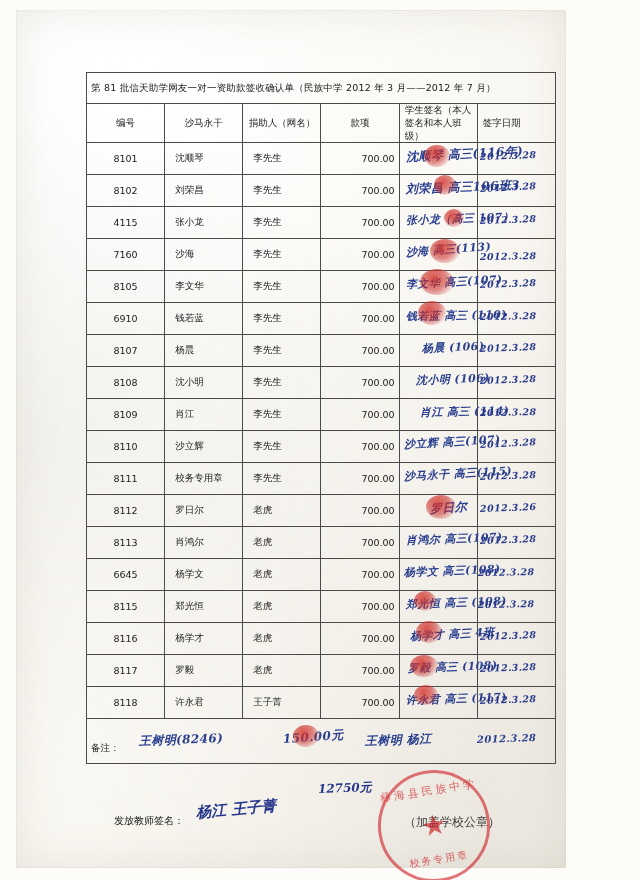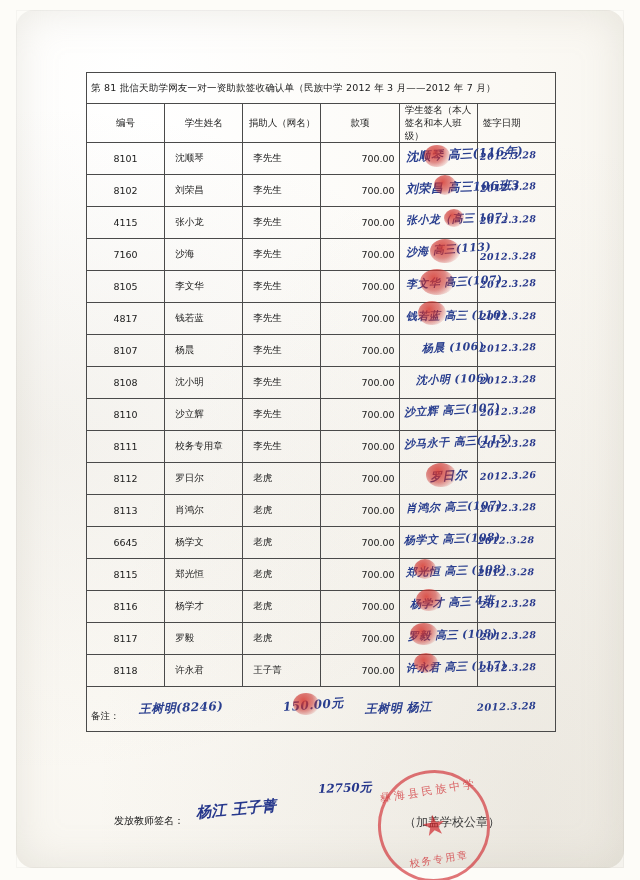--- a/index.html
+++ b/index.html
@@ -18,26 +18,25 @@
     width: 640px;
     height: 880px;
     background: #fdfcf8;
     overflow: hidden;
   }
   
   .paper {
     position: absolute;
     left: 16px;
     top: 10px;
-    width: 608px;
+    width: 550px;
     height: 858px;
     background:
       radial-gradient(ellipse at 20% 10%, #ffffff 0%, #fbf9f4 55%, #f4f1ea 100%);
     box-shadow: inset 0 0 40px rgba(180,175,160,0.25);
-    border-radius: 18px;
   }
   .paper-edge-shadow {
     position: absolute;
     left: 0; top: 0; right: 0; bottom: 0;
     box-shadow: inset 0 0 0 1px rgba(0,0,0,0.03);
     pointer-events: none;
   }
   .sheet {
     position: absolute;
     left: 70px;
@@ -236,21 +235,21 @@
     <div class="paper-edge-shadow"></div>
 
     <div class="sheet">
       <table class="form">
         <tbody>
           <tr>
             <td class="title-cell" colspan="6">第 81 批信天助学网友一对一资助款签收确认单（民族中学 2012 年 3 月——2012 年 7 月）</td>
           </tr>
           <tr>
             <td class="head-cell" style="width:46px">编号</td>
-            <td class="head-cell" style="width:70px">学生姓名</td>
+            <td class="head-cell" style="width:70px">沙马永干</td>
             <td class="head-cell" style="width:86px">捐助人（网名）</td>
             <td class="head-cell" style="width:62px">款项</td>
             <td class="head-cell two-line" style="width:130px">学生签名（本人签名和本人班级）</td>
             <td class="head-cell two-line" style="width:76px">签字日期</td>
           </tr>
 
           <tr>
             <td class="row-cell">8101</td>
             <td class="row-cell left">沈顺琴</td>
             <td class="row-cell left">李先生</td>
@@ -314,21 +313,21 @@
             <td class="sign-cell">
               <span class="hand sign" style="transform:rotate(-3deg);font-size:11px">李文华 高三(107)</span>
               <span class="blot" style="left:20px;top:-2px;width:34px;height:26px;"></span>
             </td>
             <td class="date-cell">
               <span class="hand dt" style="transform:rotate(-2deg)">2012.3.28</span>
             </td>
           </tr>
 
           <tr>
-            <td class="row-cell">4817</td>
+            <td class="row-cell">6910</td>
             <td class="row-cell left">钱若蓝</td>
             <td class="row-cell left">李先生</td>
             <td class="row-cell amount">700.00</td>
             <td class="sign-cell">
               <span class="hand sign" style="transform:rotate(-1deg);font-size:11px">钱若蓝 高三 (110)</span>
               <span class="blot" style="left:18px;top:-2px;width:28px;height:24px;"></span>
             </td>
             <td class="date-cell">
               <span class="hand dt" style="transform:rotate(-1deg)">2012.3.28</span>
             </td>
@@ -353,20 +352,32 @@
             <td class="row-cell left">李先生</td>
             <td class="row-cell amount">700.00</td>
             <td class="sign-cell">
               <span class="hand sign" style="left:16px;transform:rotate(-2deg);font-size:11px">沈小明 (106)</span>
             </td>
             <td class="date-cell">
               <span class="hand dt" style="transform:rotate(-2deg)">2012.3.28</span>
             </td>
           </tr>
 
+          <tr>
+            <td class="row-cell">8109</td>
+            <td class="row-cell left">肖江</td>
+            <td class="row-cell left">李先生</td>
+            <td class="row-cell amount">700.00</td>
+            <td class="sign-cell">
+              <span class="hand sign" style="left:20px;transform:rotate(-1deg);font-size:11px">肖江 高三 (114)</span>
+            </td>
+            <td class="date-cell">
+              <span class="hand dt" style="transform:rotate(-1deg)">2012.3.28</span>
+            </td>
+          </tr>
 
           <tr>
             <td class="row-cell">8110</td>
             <td class="row-cell left">沙立辉</td>
             <td class="row-cell left">李先生</td>
             <td class="row-cell amount">700.00</td>
             <td class="sign-cell">
               <span class="hand sign" style="left:4px;transform:rotate(-3deg);font-size:11px">沙立辉 高三(107)</span>
             </td>
             <td class="date-cell">

